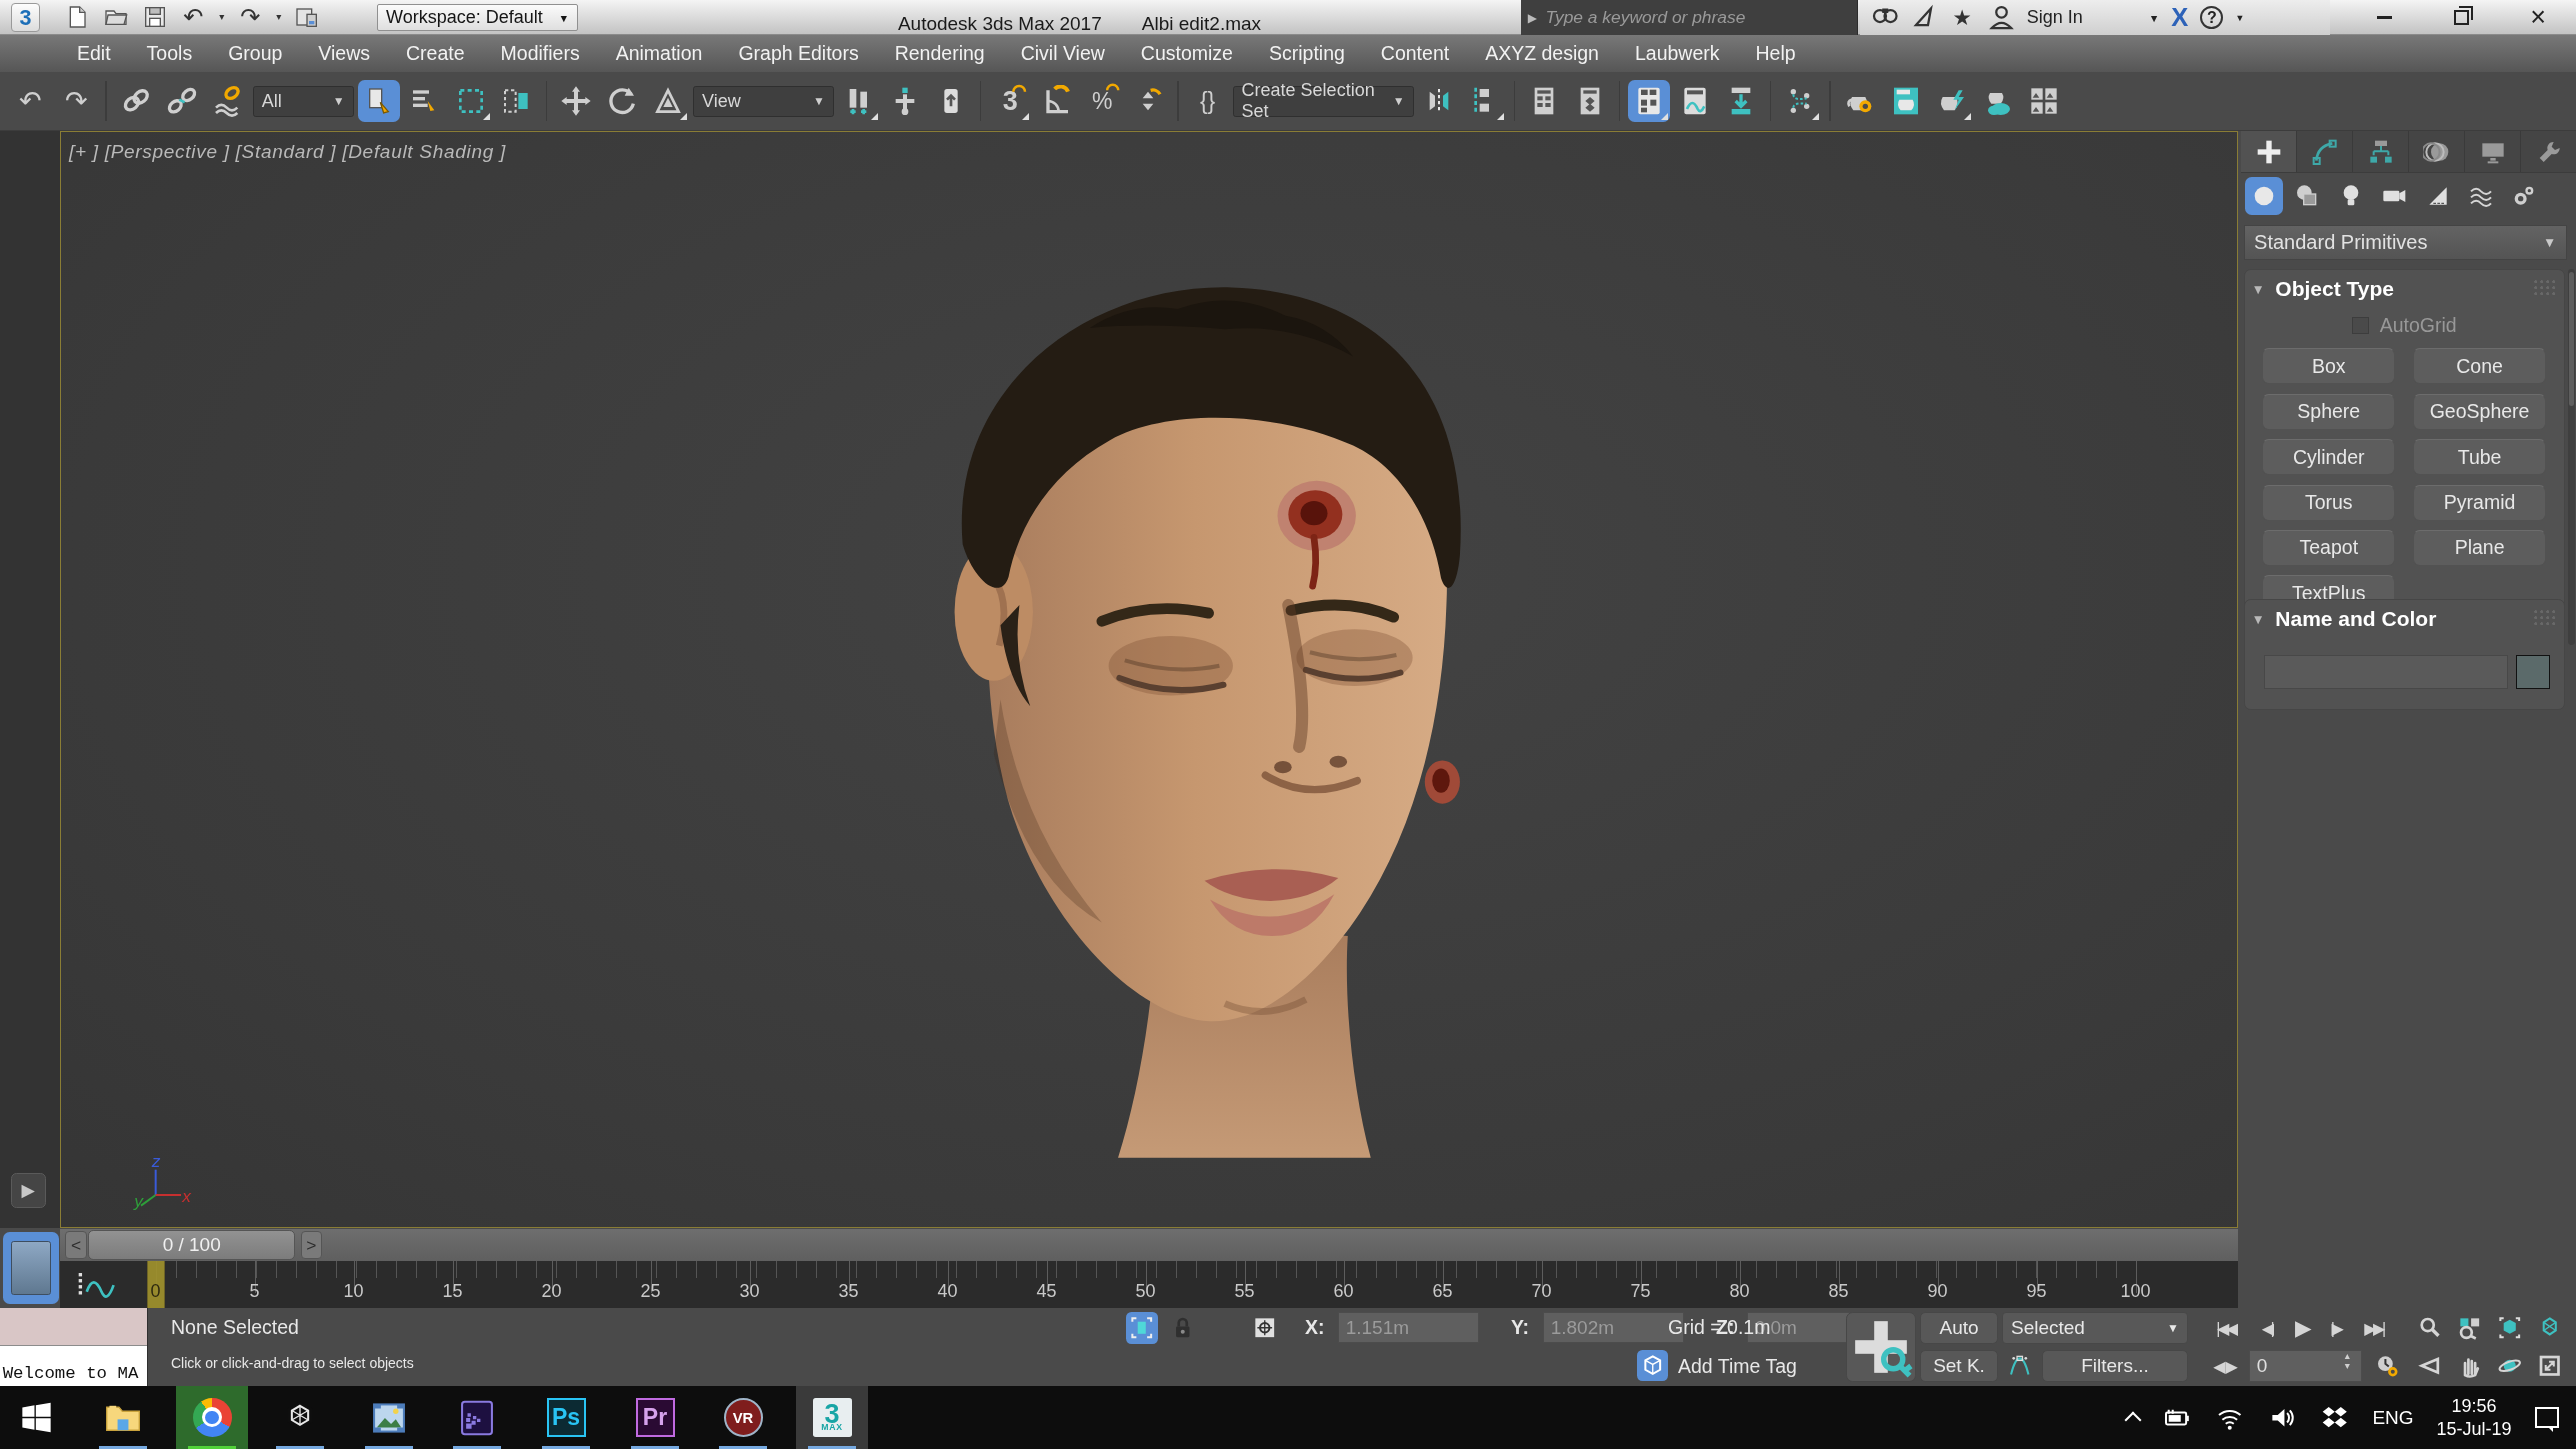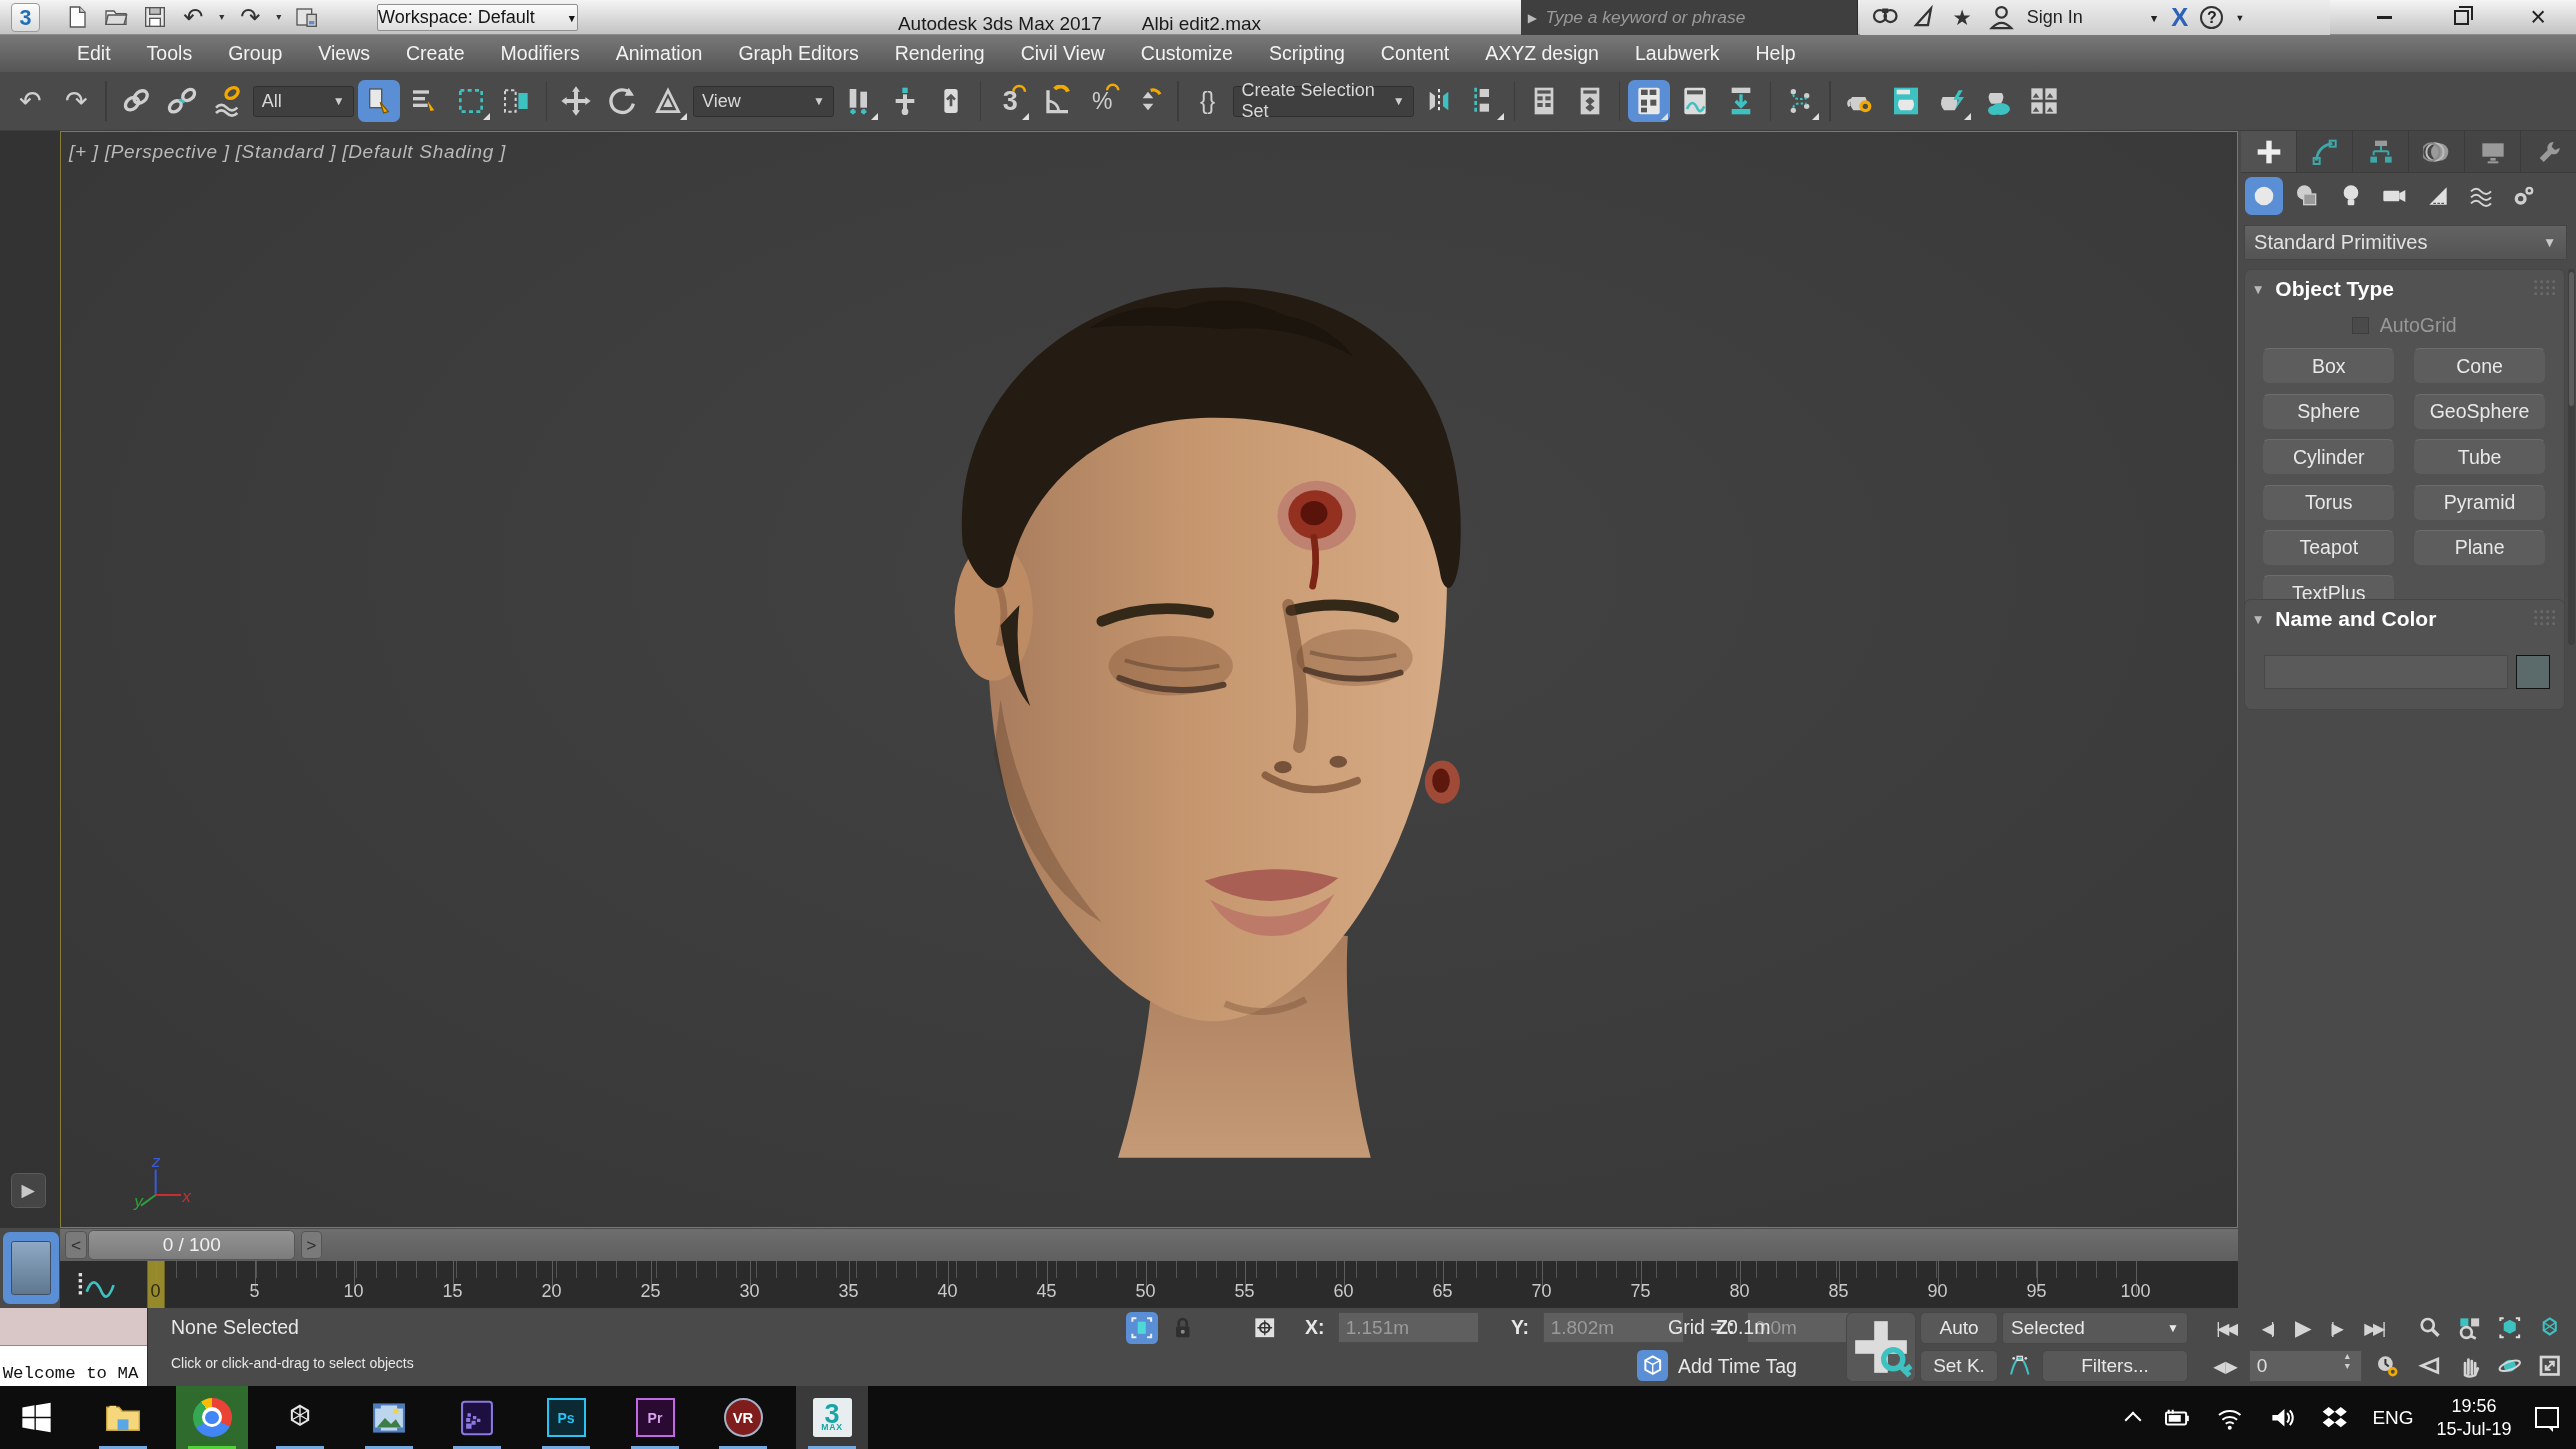--- a/index.html
+++ b/index.html
@@ -11,21 +11,21 @@
     background:linear-gradient(#f4f4f4,#d9d9d9 55%,#c3c3c3);border-bottom:0.7px solid #8b8b8b;color:#111;}
   .logo3{position:absolute;left:10.7px;top:2.7px;width:29.5px;height:29.5px;border-radius:4px;
     background:linear-gradient(#fdfdfd,#dcdcdc);border:0.7px solid #9a9a9a;color:#1d6fb8;
     font-weight:bold;font-size:21.5px;text-align:center;line-height:28px;}
   .qat{position:absolute;left:62px;top:1.3px;height:32px;display:flex;align-items:center;gap:9.4px;}
   .qbtn{width:29.5px;height:29.5px;display:flex;align-items:center;justify-content:center;}
   .qbtn svg{width:24px;height:24px;}
   .qcar{font-size:10.7px;color:#333;}
   .wsdrop{position:absolute;left:377px;top:4px;width:201px;height:27px;background:linear-gradient(#fbfbfb,#dfdfdf);
     border:0.7px solid #909090;border-radius:2px;font-size:18px;display:flex;align-items:center;
-    justify-content:space-between;padding:0 0;color:#151515;}
+    justify-content:space-between;padding:0 8px;color:#151515;}
   .titletext{position:absolute;left:865px;top:0;width:429px;height:48px;display:flex;align-items:center;
     justify-content:center;gap:40px;font-size:19px;color:#1a1a1a;}
   .searchbox{position:absolute;left:1521px;top:0px;width:337px;height:35px;background:#3f3f3f;
     display:flex;align-items:center;color:#9a9a9a;padding:0 6.7px;gap:6.7px;border-right:0.7px solid #2c2c2c;}
   .searchbox input{background:transparent;border:0;outline:0;color:#a7a7a7;font-style:italic;font-size:17.4px;width:288px;}
   .searchbox input::placeholder{color:#9a9a9a;font-style:italic;}
   .infocenter{position:absolute;left:1860px;top:0;width:470px;height:35px;display:flex;align-items:center;
     gap:12px;padding-left:10.7px;background:linear-gradient(#ededed,#cfcfcf);font-size:18px;color:#222;}
   .icx{display:flex;align-items:center;justify-content:center;width:27px;height:27px;}
   .winbtns{position:absolute;right:9.4px;top:0;height:35px;display:flex;align-items:center;gap:39px;padding-right:9.4px;}
@@ -146,21 +146,21 @@
   .pb{position:absolute;top:4px;width:35px;height:32px;color:#d5d5d5;font-size:16px;letter-spacing:-3.4px;
     display:flex;align-items:center;justify-content:center;}
   .framefield{position:absolute;left:2249px;top:42px;width:113px;height:32px;background:#5f5f5f;border:0.7px solid #4c4c4c;
     color:#e0e0e0;font-size:19px;display:flex;align-items:center;padding-left:6.7px;}
   .spin{position:absolute;left:2343px;top:44px;color:#cfcfcf;font-size:8.7px;line-height:1.1;}
 
   
   .taskbar{position:absolute;left:0;top:1386px;width:2576px;height:63px;background:#0d0d0d;color:#fff;}
   .tk{position:absolute;top:0;width:72px;height:63px;display:flex;align-items:center;justify-content:center;}
   .tkul{position:absolute;bottom:0;left:12px;right:12px;height:3.4px;background:#76a9e0;}
-  .appsq{width:39px;height:39px;display:flex;align-items:center;justify-content:center;font-weight:bold;font-size:14px;}
+  .appsq{width:39px;height:39px;display:flex;align-items:center;justify-content:center;font-weight:bold;font-size:23px;}
   .chromecell{background:#2e6b2c;}
   .chromeball{width:39px;height:39px;border-radius:50%;background:conic-gradient(#ea4335 0 33%,#4285f4 33% 66%,#34a853 66% 90%,#fbbc05 90% 100%);position:relative;}
   .chromeball:before{content:"";position:absolute;left:9.4px;top:9.4px;width:20px;height:20px;border-radius:50%;background:#fff;}
   .chromeball:after{content:"";position:absolute;left:12.7px;top:12.7px;width:13.4px;height:13.4px;border-radius:50%;background:#4285f4;}
   .maxcell{background:#3a3a3a;}
   .maxico{width:39px;height:39px;background:#e8eef0;border-radius:2.7px;color:#18a5a5;font-weight:bold;font-size:27px;
     display:flex;flex-direction:column;align-items:center;justify-content:center;line-height:.75;}
   .maxico small{font-size:8.7px;color:#18a5a5;letter-spacing:0.7px;}
   .tray{position:absolute;right:0;top:0;height:63px;display:flex;align-items:center;gap:23px;padding-right:17.4px;}
   .trayico{display:flex;align-items:center;justify-content:center;width:29.5px;height:29.5px;}

